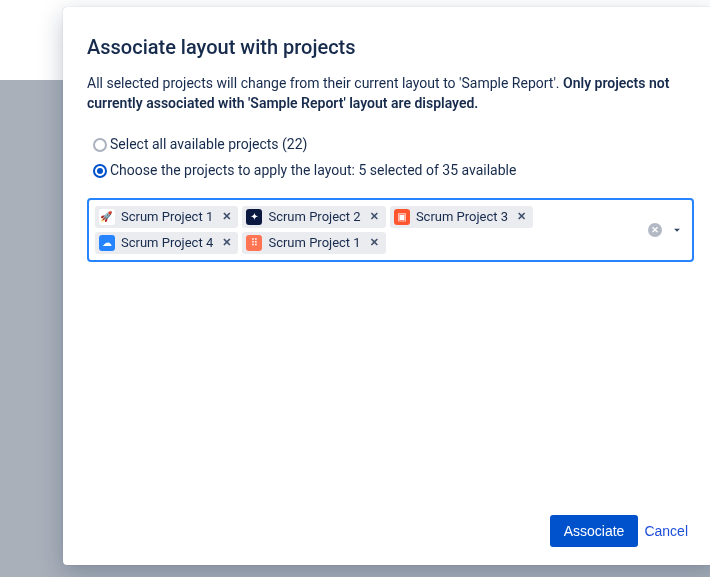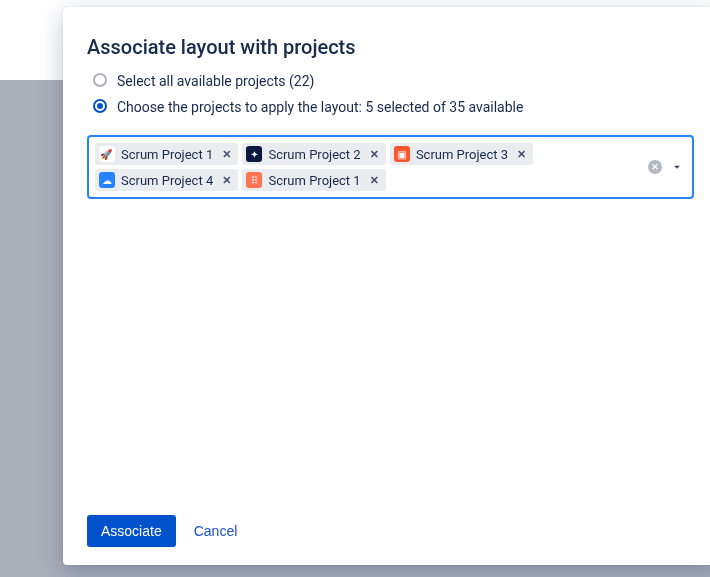--- a/index.html
+++ b/index.html
@@ -40,22 +40,22 @@
   .modal-desc {
     font-size: 14px;
     color: #172B4D;
     line-height: 1.45;
     margin: 0 0 22px 0;
   }
   .modal-desc .bold { font-weight: 600; }
   .radio-group { margin-left: 6px; }
   .radio-row {
     display: flex;
-    align-items: flex-start;
-    gap: 10px;
+    align-items: flex-end;
+    gap: 3px;
     margin-bottom: 10px;
     font-size: 14px;
     color: #172B4D;
     cursor: pointer;
   }
   .radio {
     width: 14px;
     height: 14px;
     border-radius: 50%;
     border: 2px solid #aab2bf;
@@ -136,23 +136,22 @@
     font-weight: bold;
   }
   .dropdown-caret {
     cursor: pointer;
     color: #344563;
   }
   .dropdown-caret svg { display:block; }
   .modal-footer {
     margin-top: auto;
     display: flex;
-    justify-content: flex-start;
-    align-items: center;
-    gap: 12px;
+    justify-content: flex-end;
+    align-items: center;
   }
   .btn-primary {
     background: #0052CC;
     color: #fff;
     border: none;
     border-radius: 3px;
     padding: 8px 14px;
     font-size: 14px;
     font-weight: 500;
     cursor: pointer;
@@ -167,20 +166,23 @@
   }
 </style>
 </head>
 <body>
 
 <div class="backdrop-stripe"></div>
 
 <div class="modal">
   <h2 class="modal-title">Associate layout with projects</h2>
 
+  <p class="modal-desc">
+    <span>All selected projects will change from their current layout to 'Sample Report'. </span><span class="bold">Only projects not currently associated with 'Sample Report' layout are displayed.</span>
+  </p>
 
   <div class="radio-group">
     <div class="radio-row">
       <span class="radio"></span>
       <span>Select all available projects (22)</span>
     </div>
     <div class="radio-row">
       <span class="radio selected"></span>
       <span>Choose the projects to apply the layout: 5 selected of 35 available</span>
     </div>

